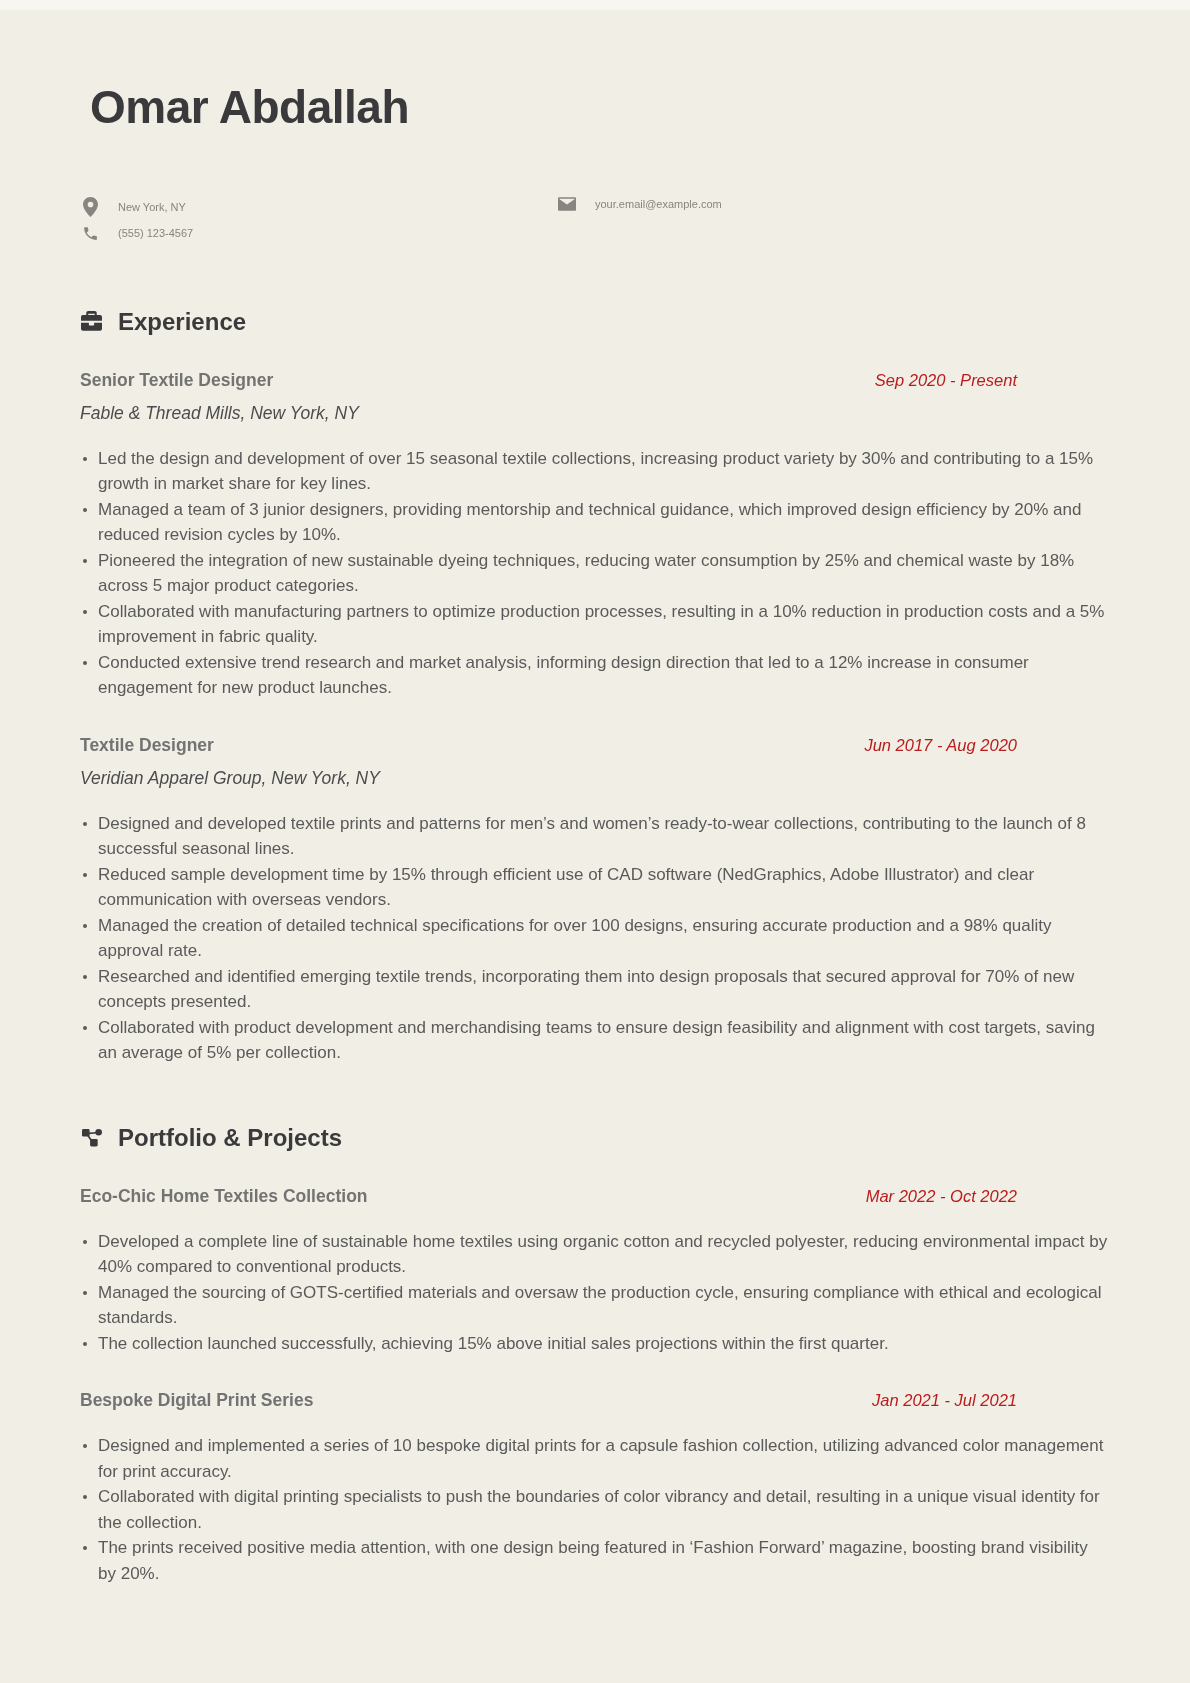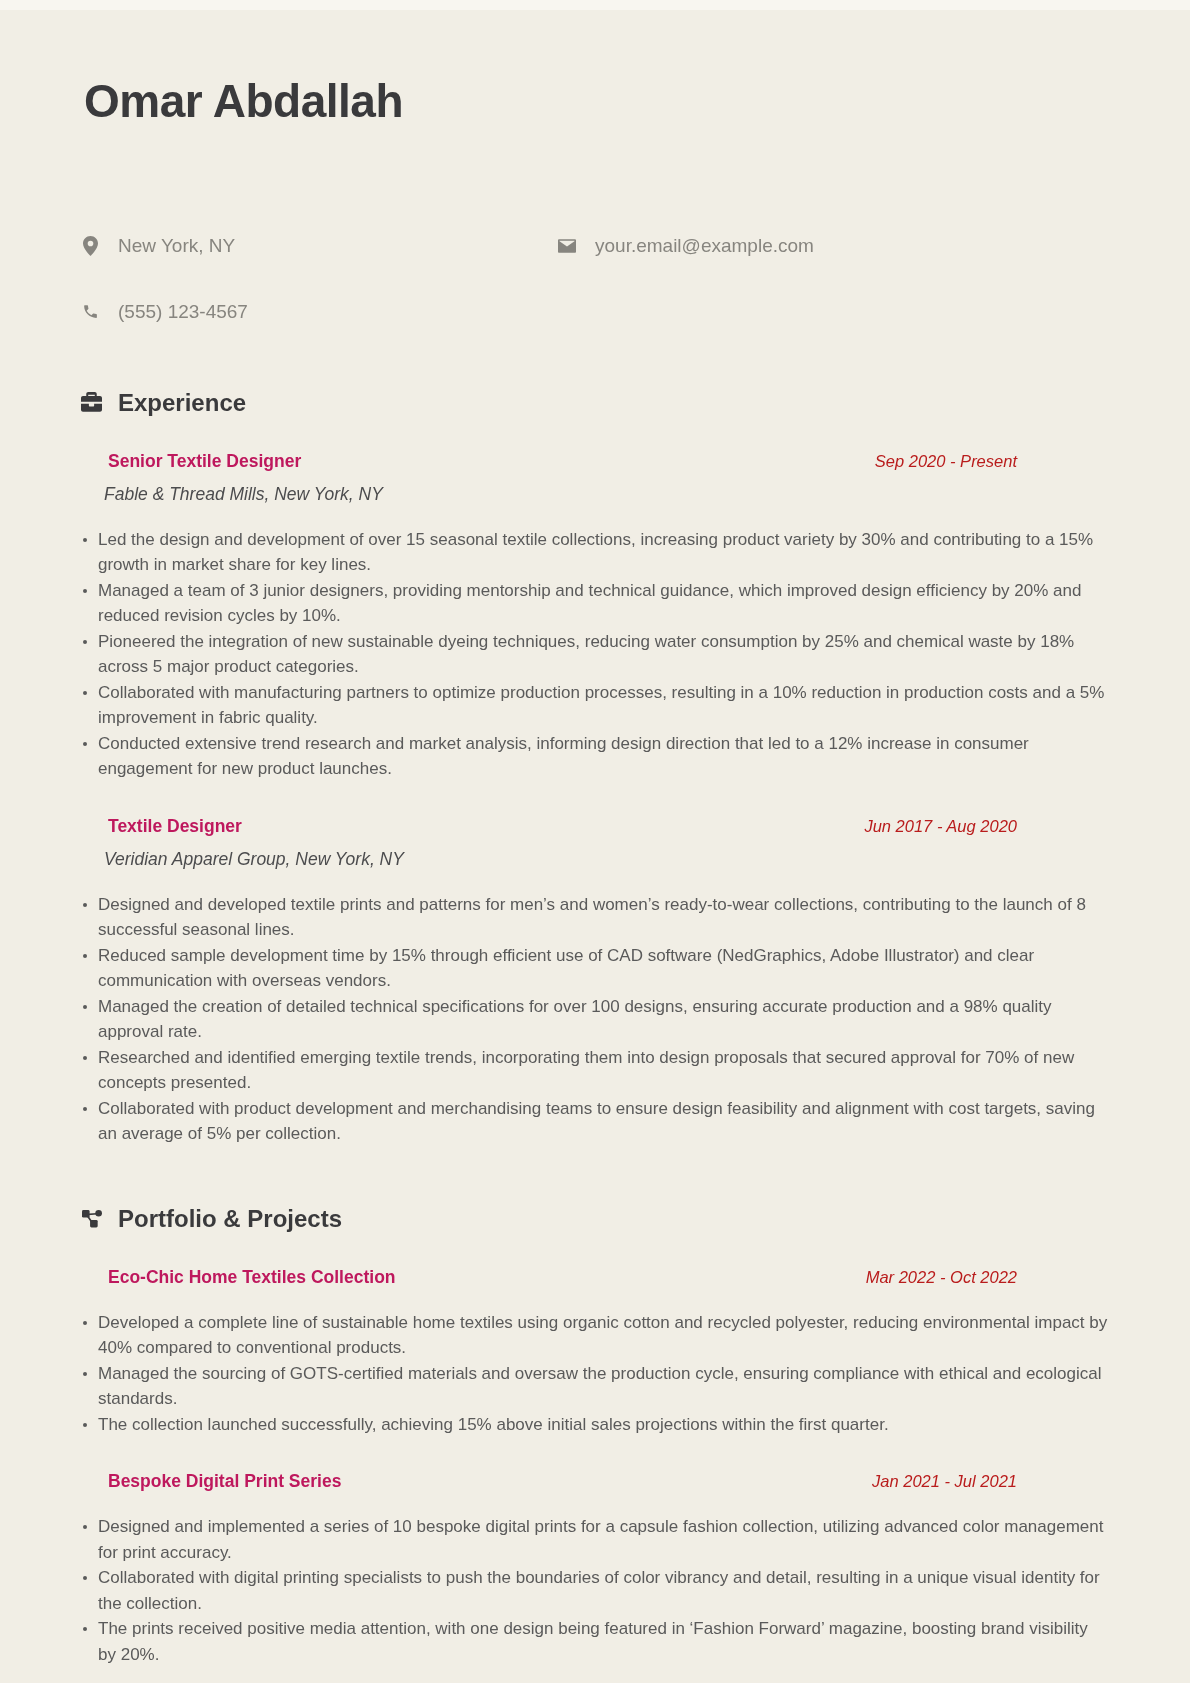--- a/index.html
+++ b/index.html
@@ -18,35 +18,34 @@
   .page {
     padding: 62px 80px 60px 80px;
     box-sizing: border-box;
     width: 1190px;
   }
   .name {
     font-size: 46px;
     font-weight: 700;
     color: #3a3a3c;
     letter-spacing: -0.5px;
-    margin: 4px;
+    margin: 10px;
     line-height: 1.1;
   }
   .contact {
     display: flex;
     margin-top: 64px;
   }
   .contact-col-left { width: 477px; }
   .contact-row {
     display: flex;
     align-items: center;
     margin-bottom: 8px;
     color: #87857f;
-    font-size: 19px;
-    margin-top: 44px;
+    font-size: 11px;
   }
   .contact-row .cicon {
     width: 20px;
     display: inline-flex;
     justify-content: center;
     margin-right: 18px;
     color: #87857f;
     flex: 0 0 20px;
   }
   .contact-row .ctext { color: #87857f; }
@@ -68,36 +67,34 @@
   }
   .entry { margin-top: 34px; }
   .entry-header {
     display: flex;
     justify-content: space-between;
     align-items: baseline;
   }
   .entry-title {
     font-size: 17.5px;
     font-weight: 700;
-    color: #be185d;
-    margin-left: 28px;
+    color: #737373;
   }
   .entry-dates {
     font-size: 16.5px;
     font-style: italic;
     color: #b91c1c;
     padding-right: 93px;
     white-space: nowrap;
   }
   .entry-company {
     margin-top: 12px;
     font-size: 17.5px;
     font-style: italic;
     color: #4c4c4e;
-    margin-left: 24px;
   }
   ul.bullets {
     list-style: none;
     margin: 22px 0 0 0;
     padding: 0;
   }
   ul.bullets li {
     position: relative;
     padding-left: 18px;
     font-size: 17px;

